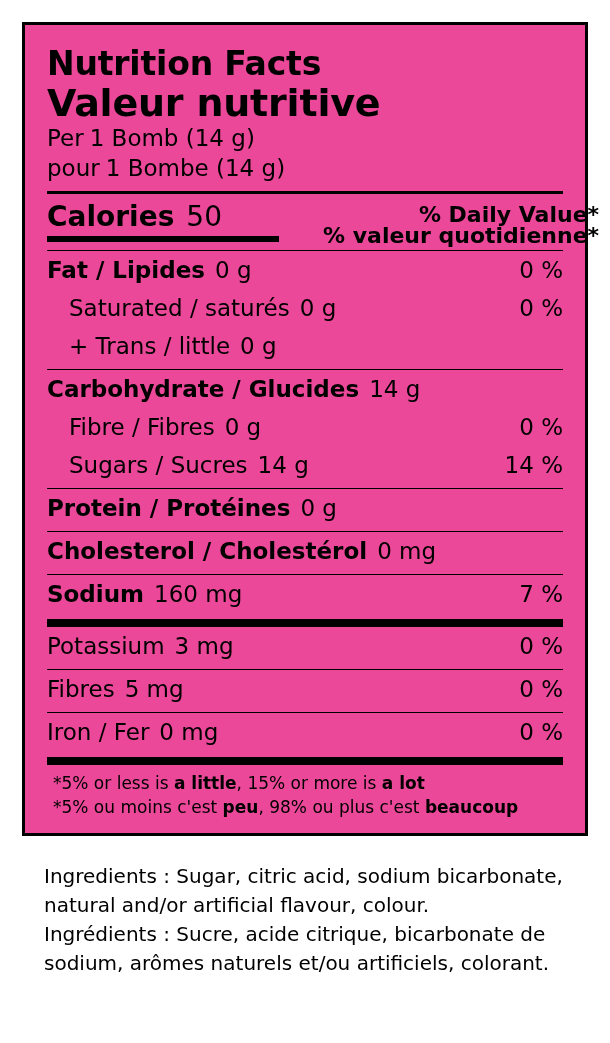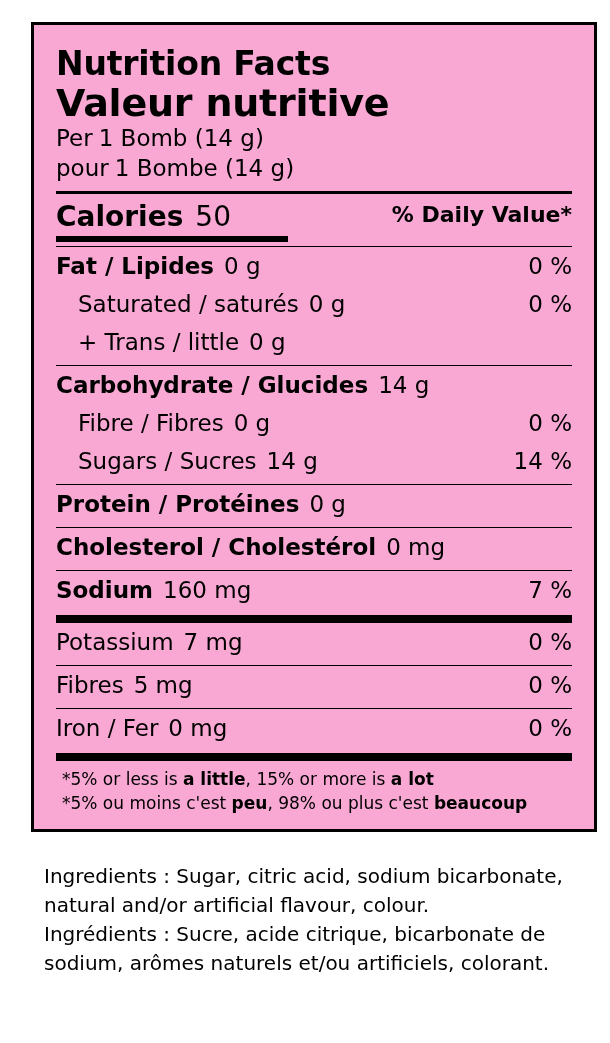--- a/index.html
+++ b/index.html
@@ -19,27 +19,27 @@
   .page {
     width: 610px;
     height: 1043px;
     position: relative;
     box-sizing: border-box;
   }
 
   
   .panel {
     position: absolute;
-    left: 31px;
+    left: 22px;
     top: 22px;
     width: 566px;
     box-sizing: border-box;
     border: 3px solid #000;
     padding: 20px 22px 14px 22px;
-    background: #f9a8d4;
+    background: #ec4899;
   }
 
   .title-en {
     font-size: 33px;
     line-height: 38px;
     font-weight: 700;
     letter-spacing: -0.2px;
     white-space: nowrap;
   }
   .title-fr {
@@ -164,20 +164,21 @@
 
     <div class="cal-row">
       <div>
         <div class="cal-left">
           <span>Calories</span><span class="amt">50</span>
         </div>
         <div class="cal-underline"></div>
       </div>
       <div class="dv-block">
         <div>% Daily Value*</div>
+        <div>% valeur quotidienne*</div>
       </div>
     </div>
 
     <div class="sp-4"></div>
     <div class="rule-thin"></div>
 
     <div class="row">
       <div class="label"><span class="bold">Fat / Lipides</span><span class="amount">0 g</span></div>
       <div class="pct">0 %</div>
     </div>
@@ -231,21 +232,21 @@
 
     <div class="row">
       <div class="label"><span class="bold">Sodium</span><span class="amount">160 mg</span></div>
       <div class="pct">7 %</div>
     </div>
 
     <div class="sp-6"></div>
     <div class="rule-thick"></div>
 
     <div class="row">
-      <div class="label"><span class="reg">Potassium</span><span class="amount">7 mg</span></div>
+      <div class="label"><span class="reg">Potassium</span><span class="amount">3 mg</span></div>
       <div class="pct">0 %</div>
     </div>
 
     <div class="sp-4"></div>
     <div class="rule-thin"></div>
 
     <div class="row">
       <div class="label"><span class="reg">Fibres</span><span class="amount">5 mg</span></div>
       <div class="pct">0 %</div>
     </div>

